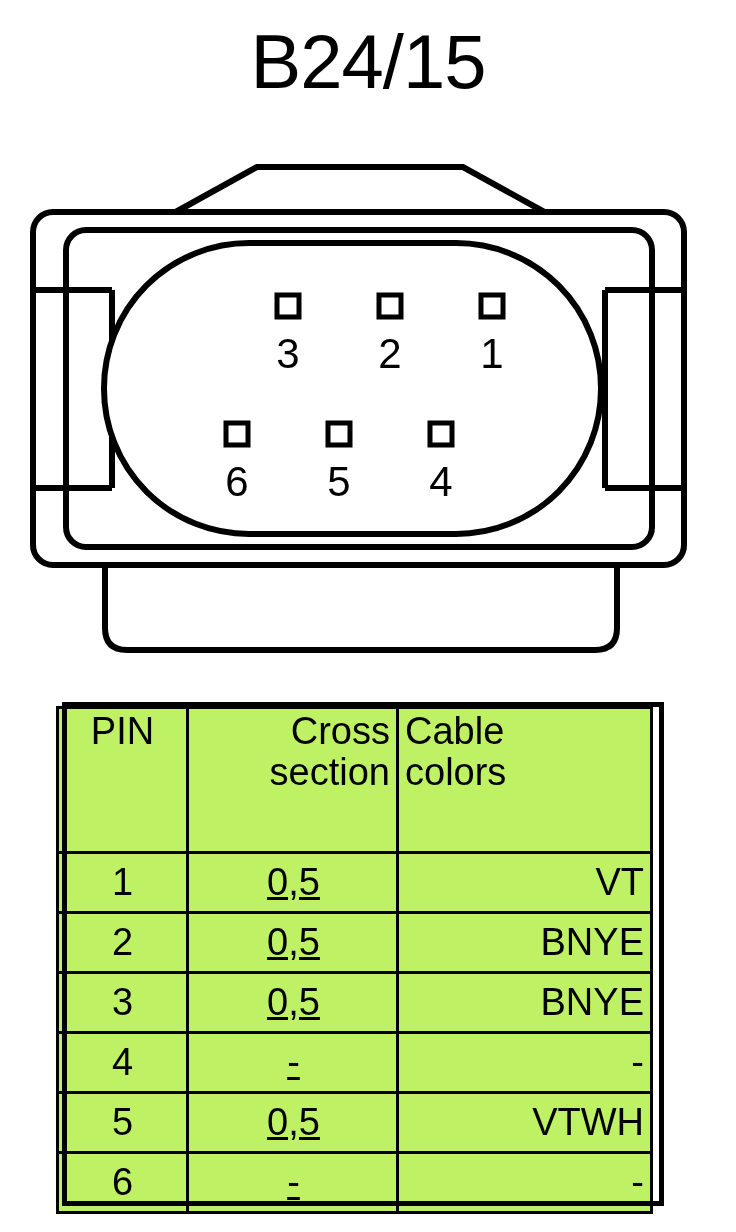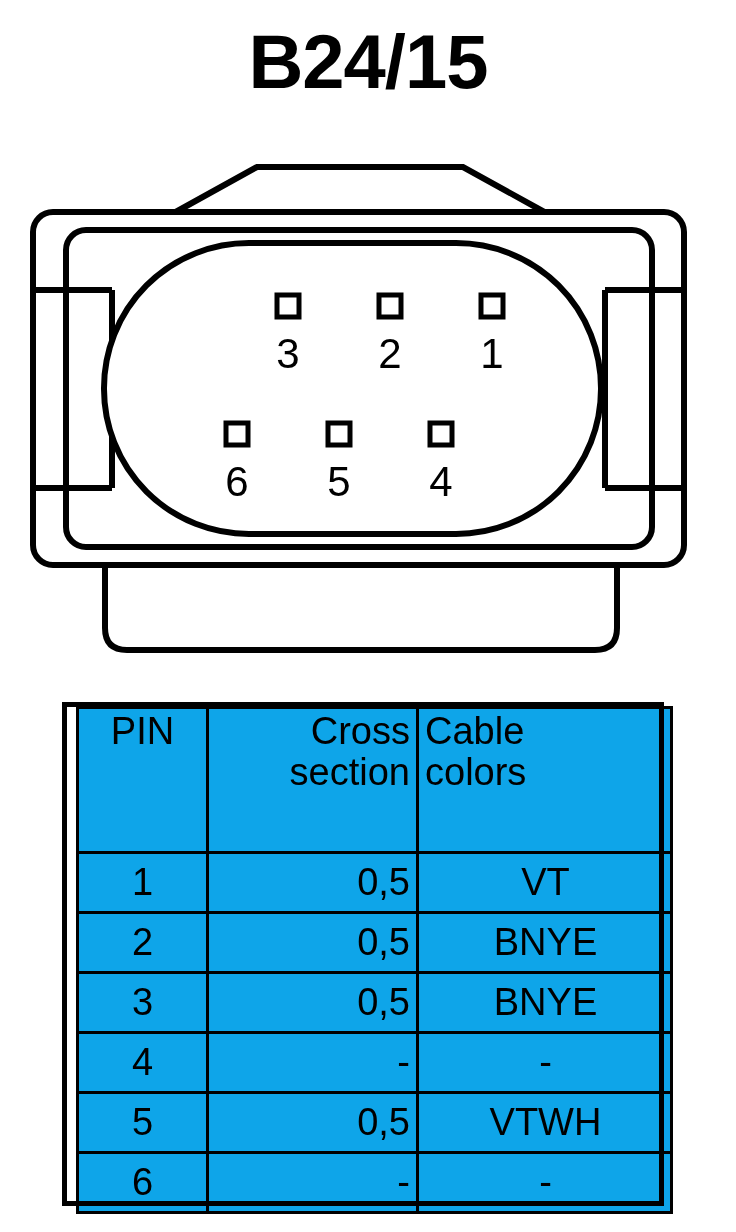--- a/index.html
+++ b/index.html
@@ -17,21 +17,21 @@
   }
 
   
   #connector-title {
     position: absolute;
     left: 0;
     top: 24px;
     width: 736px;
     text-align: center;
     font-size: 76px;
-    font-weight: bold;
+    font-weight: normal;
     letter-spacing: -1px;
     line-height: 1;
     white-space: pre;
   }
 
   
   #connector-drawing {
     position: absolute;
     left: 0;
     top: 150px;
@@ -44,26 +44,26 @@
   .pin-label {
     font-family: "Liberation Sans", sans-serif;
     font-size: 42px;
     text-anchor: middle;
     fill: #000000;
   }
 
   
   #pin-table {
     position: absolute;
-    left: 76px;
+    left: 56px;
     top: 706px;
     width: 594px;
     border-collapse: collapse;
     table-layout: fixed;
-    background: #0ea5e9;
+    background: #bef264;
   }
   #pin-table col.c-pin      { width: 130px; }
   #pin-table col.c-cross    { width: 210px; }
   #pin-table col.c-colors   { width: 254px; }
 
   #pin-table th,
   #pin-table td {
     border: 3px solid #000000;
     font-family: "Liberation Sans", sans-serif;
     font-size: 38px;
@@ -79,22 +79,22 @@
   }
   #pin-table thead th.h-pin    { text-align: center; }
   #pin-table thead th.h-cross  { text-align: right; }
   #pin-table thead th.h-colors { text-align: left; }
 
   #pin-table tbody td {
     height: 57px;
     vertical-align: middle;
   }
   #pin-table tbody td.d-pin    { text-align: center; }
-  #pin-table tbody td.d-cross  { text-align: right; padding-left: 8px; }
-  #pin-table tbody td.d-colors { text-align: center; padding-left: 8px; }
+  #pin-table tbody td.d-cross  { text-align: center; padding-left: 8px; text-decoration: underline; }
+  #pin-table tbody td.d-colors { text-align: right; padding-left: 8px; }
 
   
   #table-frame {
     position: absolute;
     left: 62px;
     top: 702px;
     width: 602px;
     height: 504px;
     border: 5px solid #000000;
     box-sizing: border-box;

